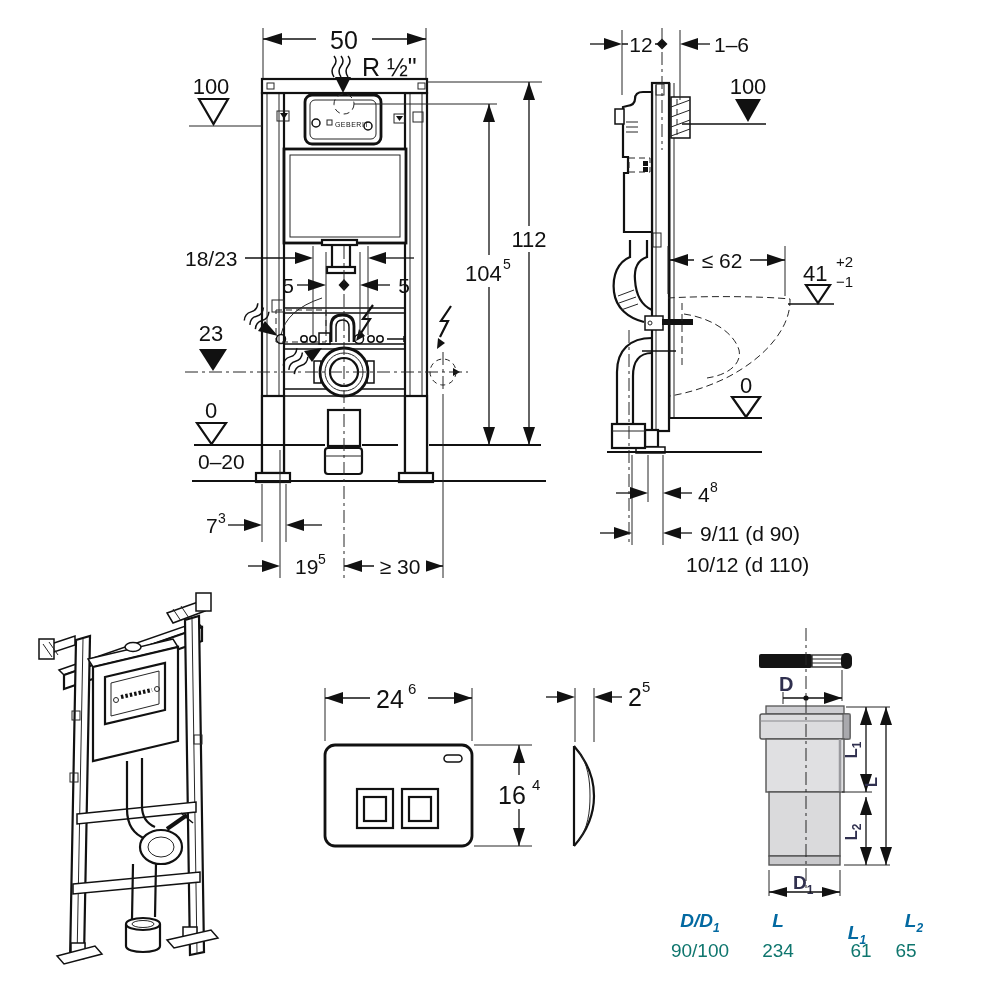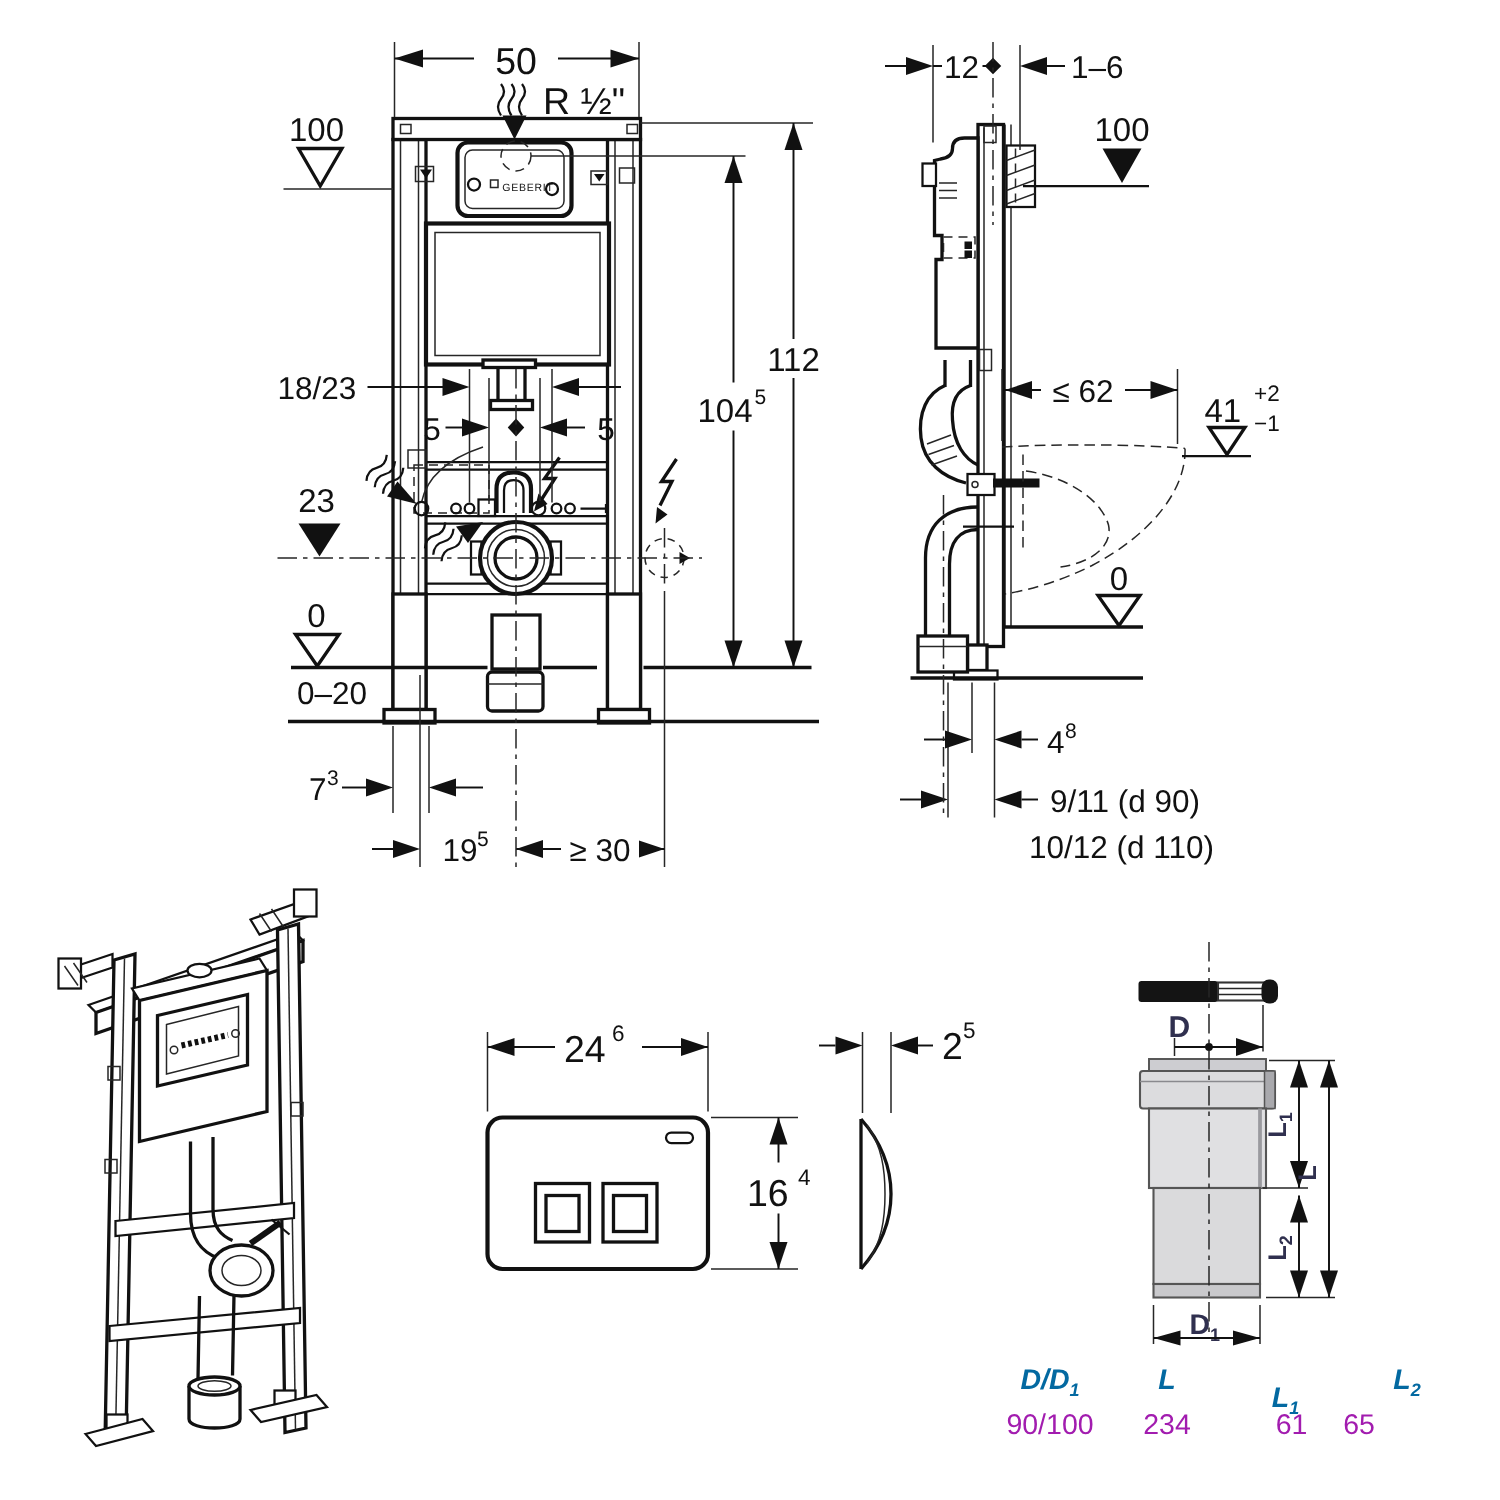--- a/index.html
+++ b/index.html
@@ -19,21 +19,21 @@
   .wbg { fill:#fff; stroke:none; }
   .dsh { stroke-dasharray:6 4; }
   .dsh2{ stroke-dasharray:7 4; }
   .dd  { stroke-dasharray:13 4 3 4; }
   .t25 { font-size:25px; } .t22 { font-size:22px; } .t21 { font-size:21px; }
   .t15 { font-size:15px; } .t14 { font-size:14px; } .t7 { font-size:7px; letter-spacing:0.5px; }
   .mid { text-anchor:middle; }
   .nv  { fill:#30304f; font-weight:bold; }
   .tbl-cell { position:absolute; width:96px; text-align:center; font-size:19px; }
   .tbl-head { font-weight:bold; color:#0369a1;font-style:italic; }
-  .tbl-val  { color:#a21caf; }
+  .tbl-val  { color:#0f766e; }
   .tbl-cell sub { font-size:12px; }
 </style>
 </head>
 <body>
 
 <div class="canvas">
 
 <svg style="left:0;top:0" width="570" height="600" viewBox="0 0 570 600">
   <g>
 
@@ -503,20 +503,20 @@
     <polygon class="ar" points="769,892 787,887 787,897"></polygon>
     <polygon class="ar" points="840,892 822,887 822,897"></polygon>
   </g>
   <path class="tn dd" d="M806,628 V888"></path>
 </svg>
 
 <div>
   <div class="tbl-cell tbl-head" style="left:652px;top:910px"><span>D/D</span><sub>1</sub></div>
   <div class="tbl-cell tbl-head" style="left:730px;top:910px"><span>L</span></div>
   <div class="tbl-cell tbl-head" style="left:809px;top:922px"><span>L</span><sub>1</sub></div>
-  <div class="tbl-cell tbl-head" style="left:890px;top:910px"><span>L</span><sub>2</sub></div>
+  <div class="tbl-cell tbl-head" style="left:866px;top:910px"><span>L</span><sub>2</sub></div>
   <div class="tbl-cell tbl-val" style="left:652px;top:940px">90/100</div>
   <div class="tbl-cell tbl-val" style="left:730px;top:940px">234</div>
   <div class="tbl-cell tbl-val" style="left:813px;top:940px">61</div>
   <div class="tbl-cell tbl-val" style="left:858px;top:940px">65</div>
 </div>
 
 </div>
 
 </body></html>

